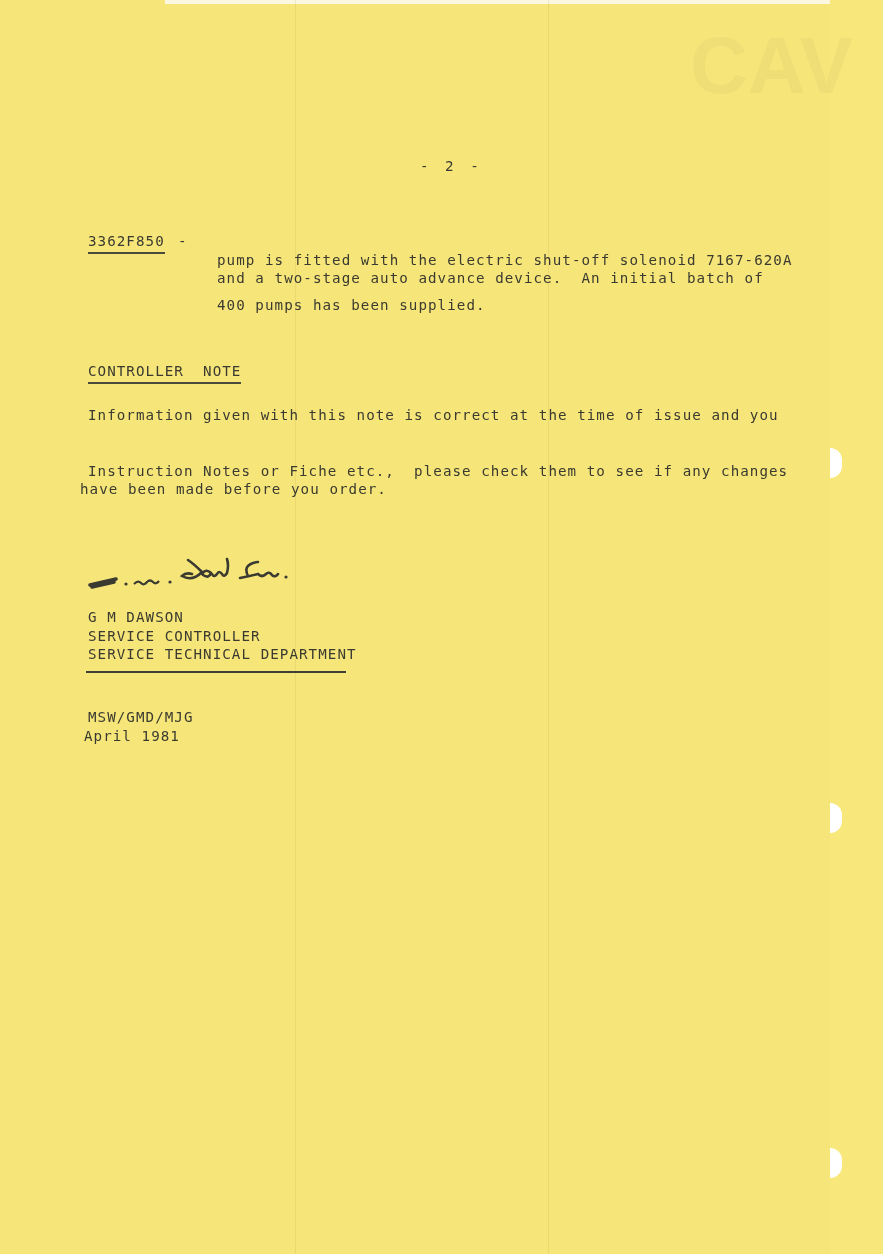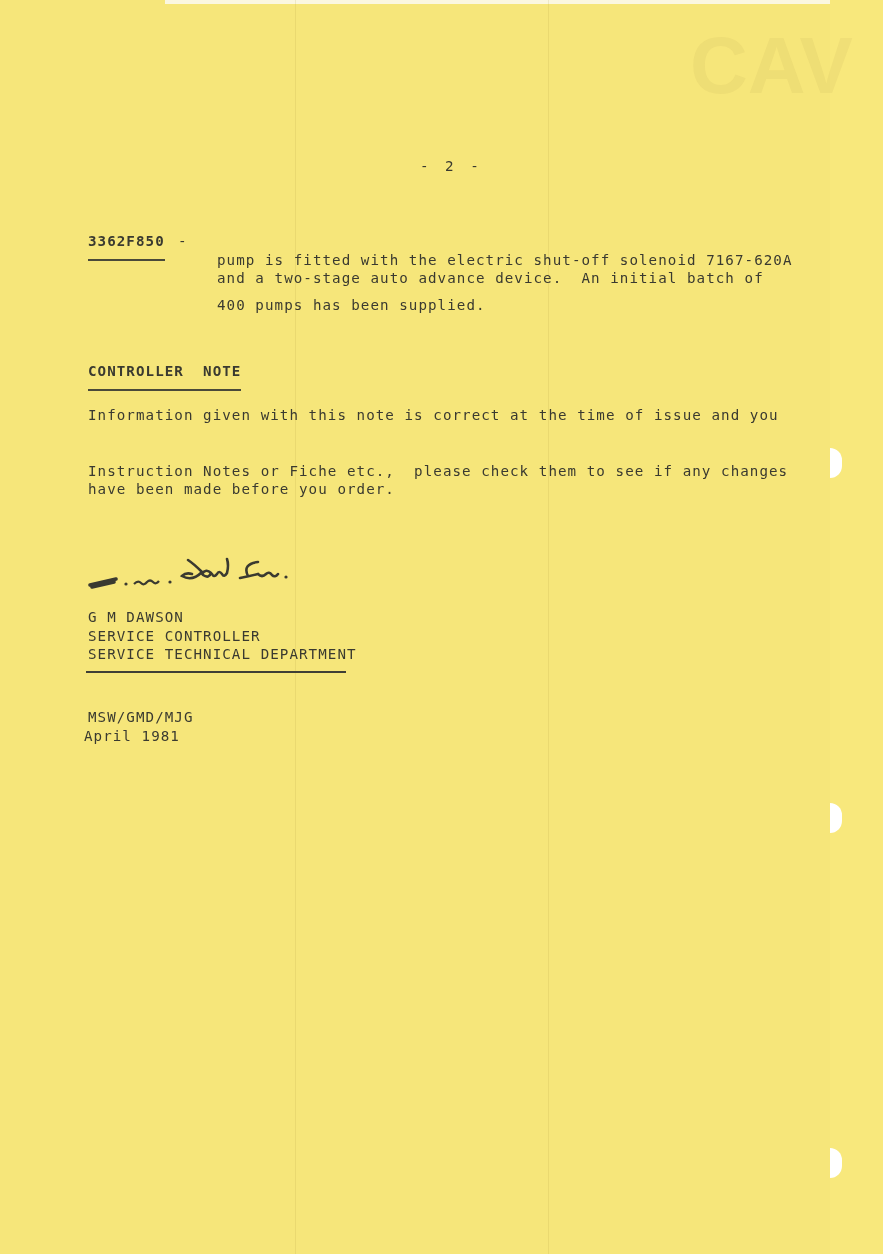--- a/index.html
+++ b/index.html
@@ -22,21 +22,21 @@
   .fold { position:absolute; top:0; width:1px; height:1254px; background:rgba(170,150,60,0.15); }
   .ghost {
     position:absolute; color:rgba(150,130,60,0.08); font-family:"Liberation Sans", sans-serif;
     font-weight:bold;
   }
   .punch {
     position:absolute; left:830px; width:12px; height:30px; background:#ffffff;
     border-radius:0 15px 15px 0;
   }
   .t { position:absolute; font-size:14.2px; letter-spacing:1.05px; white-space:pre; line-height:18.5px; }
-  .u { border-bottom:2px solid #4a4a3a; padding-bottom:8px;font-weight:bold; }
+  .u { border-bottom:2px solid #4a4a3a; padding-bottom:1px; }
   .rule { position:absolute; height:2px; background:#3f3f35; }
   .sig { position:absolute; left:88px; top:552px; }
 </style>
 </head>
 <body>
 
 <div class="page">
   <div class="top-strip"></div>
   <div class="right-edge"></div>
   <div class="fold" style="left:295px"></div>
@@ -51,21 +51,21 @@
 
   <div class="t u" style="left:88px; top:232px;">3362F850</div>
   <div class="t" style="left:178px; top:232px;">-</div>
   <div class="t" style="left:217px; top:250.5px;">pump is fitted with the electric shut-off solenoid 7167-620A</div>
   <div class="t" style="left:217px; top:269px;">and a two-stage auto advance device.  An initial batch of</div>
   <div class="t" style="left:217px; top:287.5px;margin-top:8px;">400 pumps has been supplied.</div>
 
   <div class="t u" style="left:88px; top:362px;">CONTROLLER  NOTE</div>
   <div class="t" style="left:88px; top:406px;">Information given with this note is correct at the time of issue and you</div>
   <div class="t" style="left:88px; top:461.5px;">Instruction Notes or Fiche etc.,  please check them to see if any changes</div>
-  <div class="t" style="left:88px; top:480px;">have been made before you order.</div>
+  <div class="t" style="left:80px; top:480px;">have been made before you order.</div>
 
   <svg class="sig" width="270" height="40" viewBox="0 0 270 40">
     <path d="M2 33 L28 27 M4 35 L26 30" stroke="#3a3a30" stroke-width="3.5" fill="none" stroke-linecap="round"></path>
     <circle cx="38" cy="32" r="1.6" fill="#3a3a30"></circle>
     <path d="M46 32 q4 -4 7 -1 q3 3 6 -1 q3 -3 6 0 q3 3 6 -1" stroke="#3a3a30" stroke-width="2.2" fill="none"></path>
     <circle cx="82" cy="30" r="1.6" fill="#3a3a30"></circle>
     <path d="M100 8 q6 4 14 12 q-10 10 -20 4 q4 -4 10 -2 M114 22 q4 -6 9 -1 q-2 6 -8 2 M124 22 q2 4 5 0 q2 -4 5 0 q2 4 5 -1 q2 -8 0 -14" stroke="#3a3a30" stroke-width="2.6" fill="none" stroke-linecap="round"></path>
     <path d="M160 24 q-6 -12 10 -14 M152 26 q10 -2 18 -4 q4 4 8 0 q3 -3 6 1 q3 3 6 -1" stroke="#3a3a30" stroke-width="2.6" fill="none" stroke-linecap="round"></path>
     <circle cx="198" cy="25" r="1.6" fill="#3a3a30"></circle>
   </svg>

